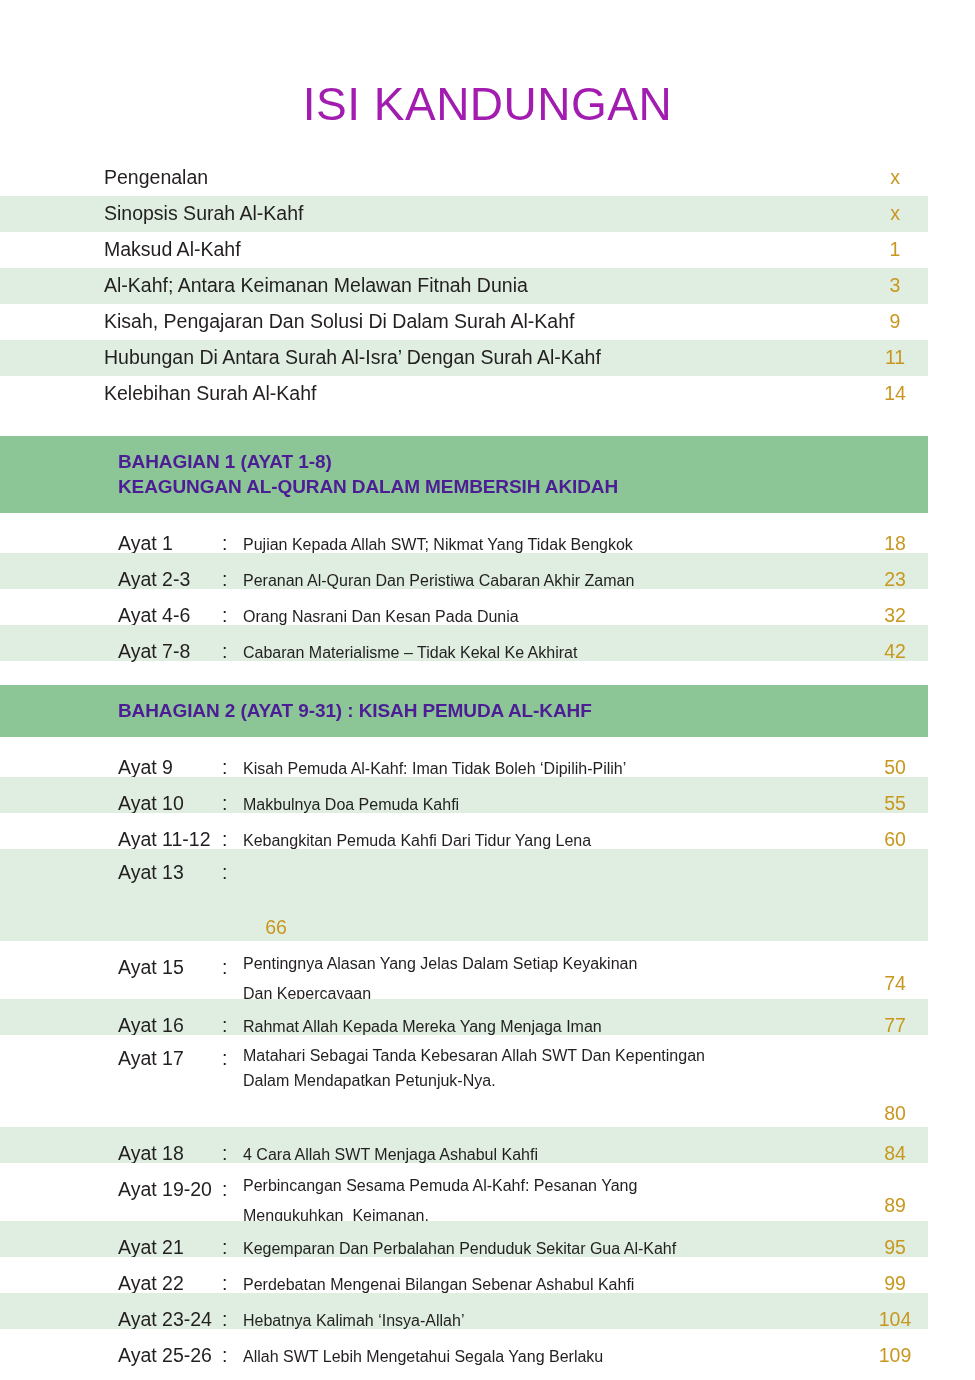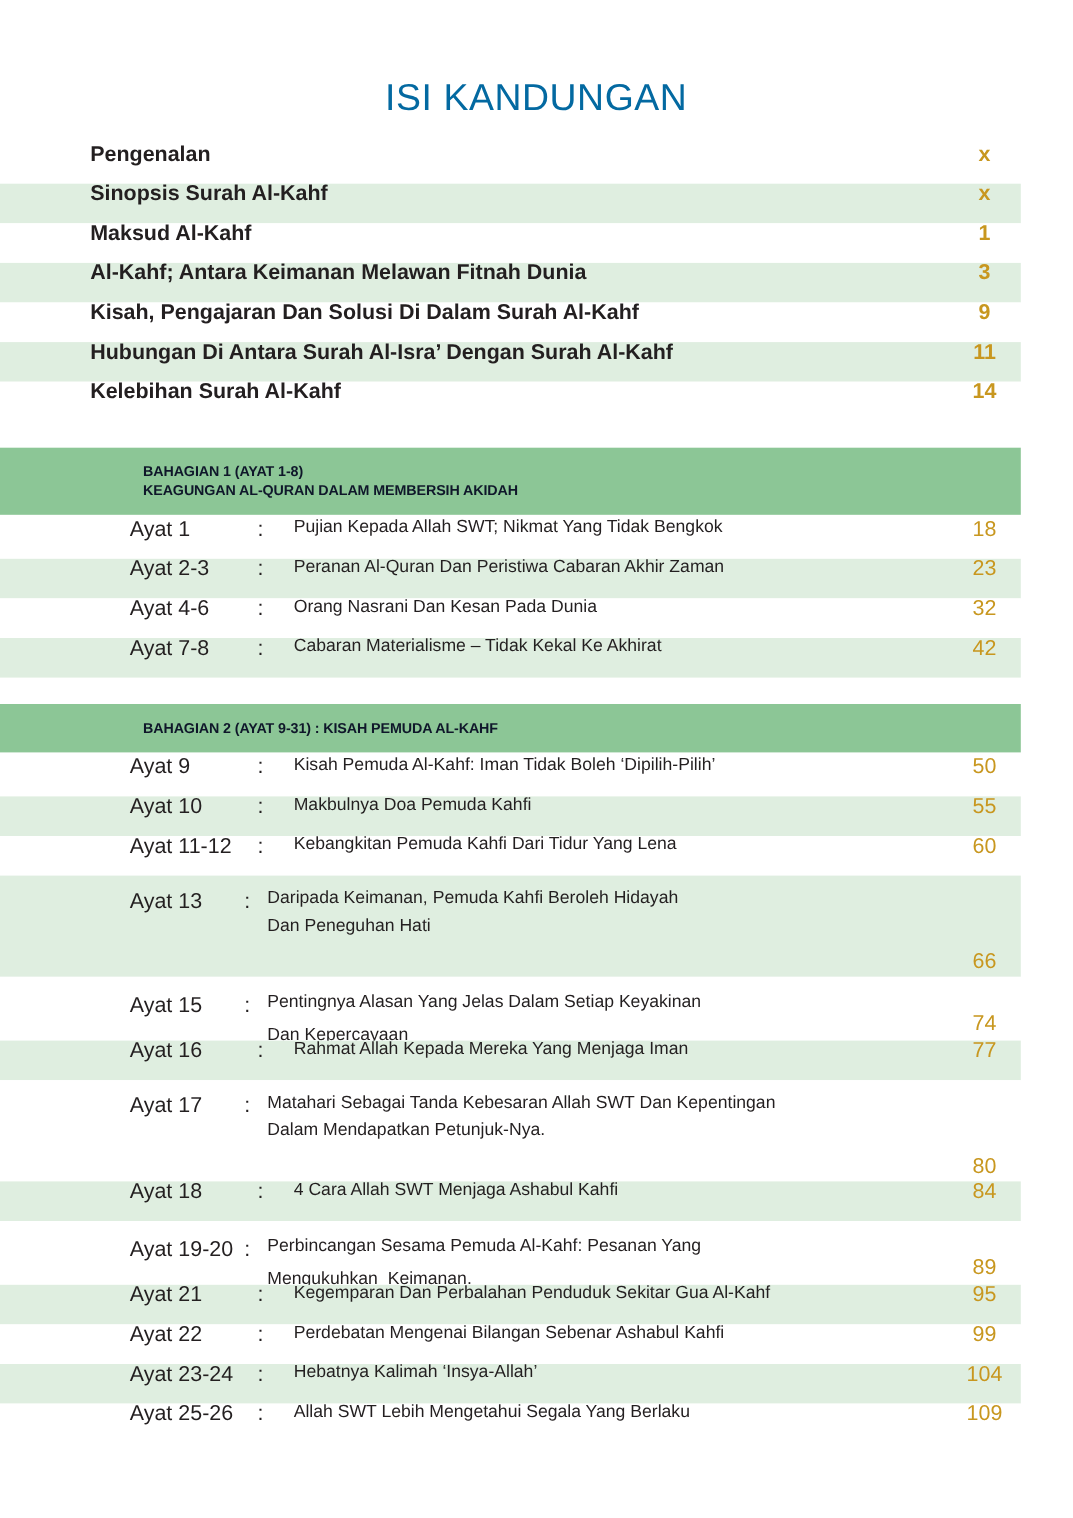--- a/index.html
+++ b/index.html
@@ -18,22 +18,22 @@
   .page {
     position: relative;
     width: 975px;
     height: 1380px;
     box-sizing: border-box;
   }
 
   
   .toc-title {
     text-align: center;
-    color: #0369a1;
-    font-size: 34px;
+    color: #a21caf;
+    font-size: 46px;
     font-weight: 400;
     letter-spacing: 0.5px;
     padding-top: 48px;
     padding-bottom: 0;
     line-height: 1.1;
   }
 
   
   .band {
     position: relative;
@@ -41,25 +41,24 @@
     box-sizing: border-box;
   }
   .band.shaded { background: #dfeee0; }
   .band.plain  { background: #ffffff; }
 
   
   .pre-list { margin-top: 22px; }
 
   .pre-row {
     display: flex;
-    align-items: flex-start;
+    align-items: center;
     height: 36px;
-    padding-left: 82px;
-    box-sizing: border-box;
-    font-weight: bold;
+    padding-left: 104px;
+    box-sizing: border-box;
   }
   .pre-title {
     flex: 1 1 auto;
     font-size: 19.5px;
     color: #231f20;
     line-height: 1;
     white-space: nowrap;
   }
   .pre-page {
     width: 66px;
@@ -73,27 +72,26 @@
   
   .section-head {
     background: #8cc696;
     width: 928px;
     box-sizing: border-box;
     padding: 13px 0 14px 118px;
     margin-top: 24px;
     margin-bottom: 4px;
   }
   .section-head .sh-line {
-    color: #0f172a;
+    color: #4c1d95;
     font-weight: bold;
-    font-size: 13px;
+    font-size: 19px;
     line-height: 1.32;
     letter-spacing: -0.1px;
     white-space: nowrap;
-    margin-left: 12px;
   }
 
   
   .ayat-row {
     display: flex;
     align-items: stretch;
     box-sizing: border-box;
     padding-left: 118px;
     min-height: 36px;
   }
@@ -120,22 +118,21 @@
     flex: 0 0 66px;
     width: 66px;
     text-align: center;
     color: #c8971f;
     font-size: 19.5px;
   }
 
   
   .ayat-row.single {
     height: 36px;
-    align-items: flex-start;
-    gap: 12px;
+    align-items: flex-end;
   }
   .ayat-row.single .ayat-label,
   .ayat-row.single .ayat-colon,
   .ayat-row.single .ayat-text,
   .ayat-row.single .ayat-page {
     line-height: 1;
   }
 
   
   .ayat-row.double {
@@ -261,22 +258,20 @@
     </div>
     <div class="band plain ayat-row single">
       <span class="ayat-label">Ayat 11-12</span>
       <span class="ayat-colon">:</span>
       <span class="ayat-text">Kebangkitan Pemuda Kahfi Dari Tidur Yang Lena</span>
       <span class="ayat-page">60</span>
     </div>
     <div class="band shaded ayat-row double">
       <span class="ayat-label">Ayat 13</span>
       <span class="ayat-colon">:</span>
-      <span class="ayat-text">Daripada Keimanan, Pemuda Kahfi Beroleh Hidayah
-Dan Peneguhan Hati</span>
       <span class="ayat-page">66</span>
     </div>
     <div class="band plain ayat-row double loose">
       <span class="ayat-label">Ayat 15</span>
       <span class="ayat-colon">:</span>
       <span class="ayat-text">Pentingnya Alasan Yang Jelas Dalam Setiap Keyakinan
 Dan Kepercayaan</span>
       <span class="ayat-page">74</span>
     </div>
     <div class="band shaded ayat-row single">

